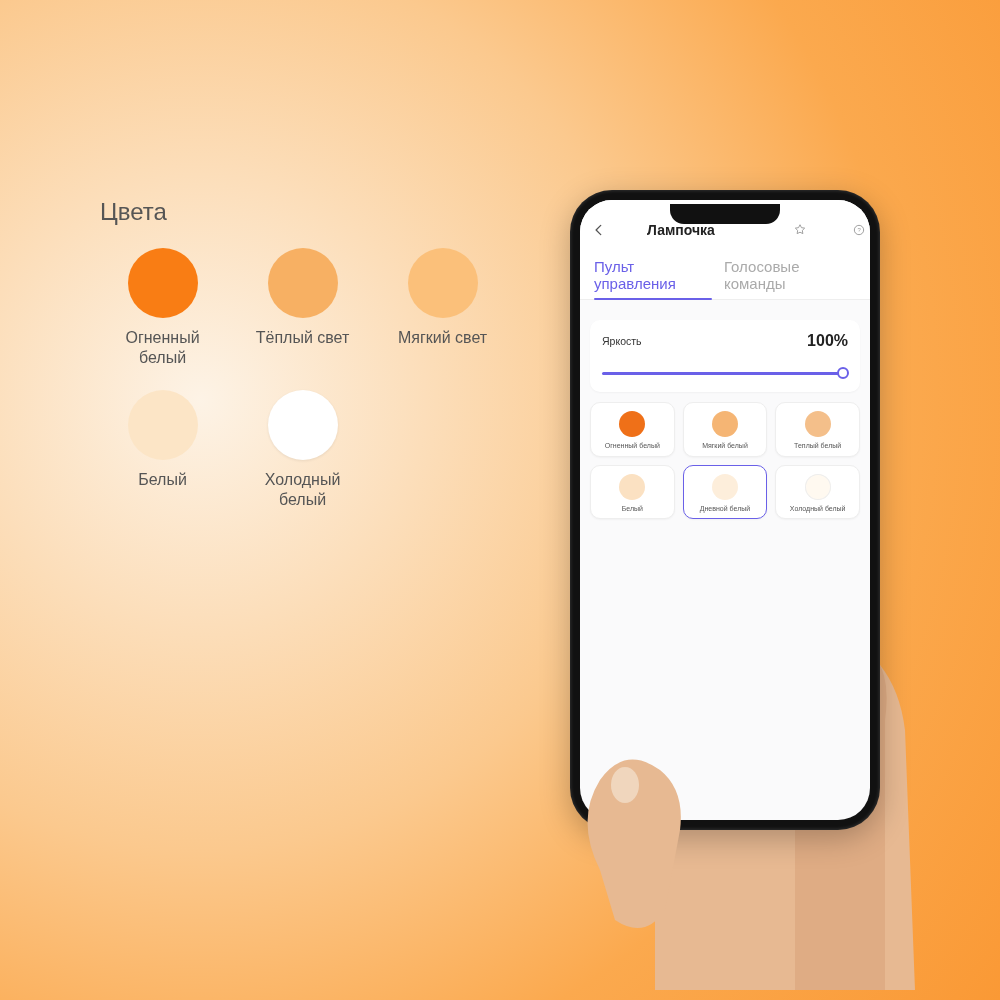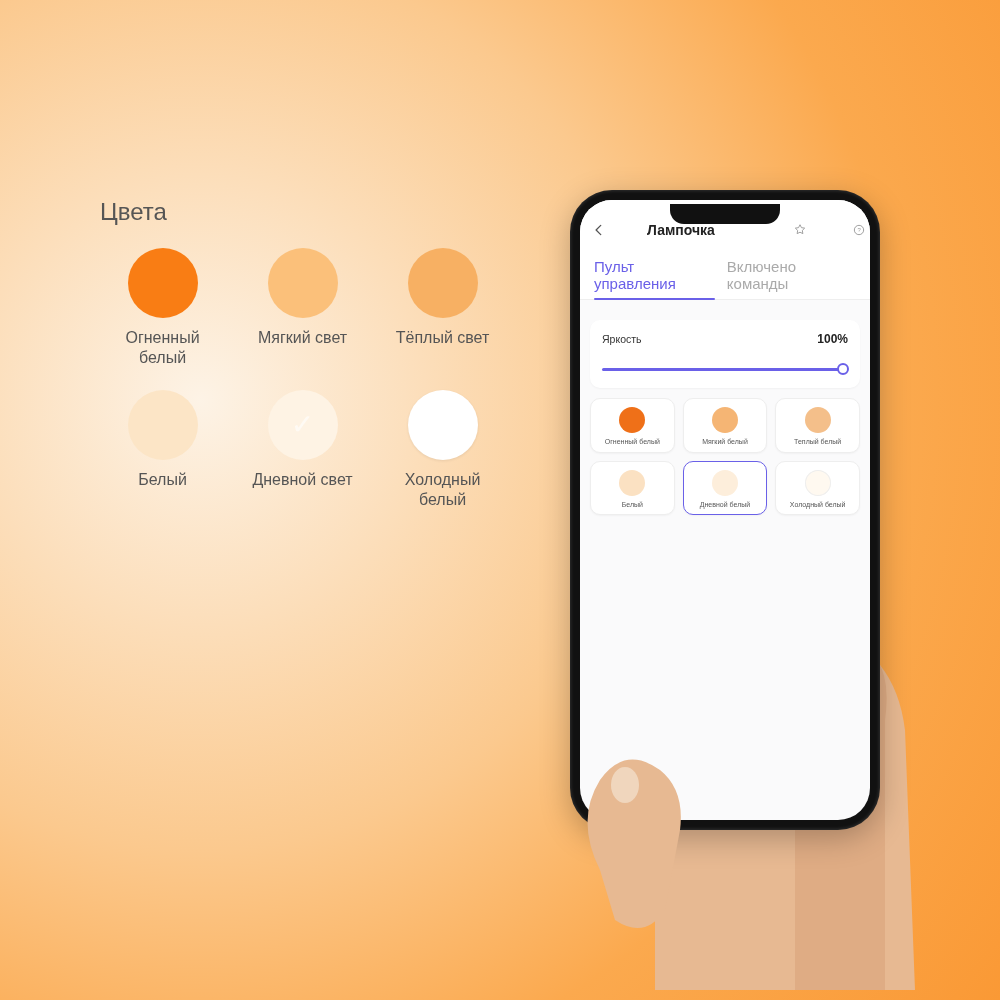--- a/index.html
+++ b/index.html
@@ -33,21 +33,21 @@
 
   .power-zone { padding: 38px 0 10px; text-align: center; }
   .power-btn { width: 64px; height: 64px; border-radius: 50%; background: #fff; margin: 0 auto 12px; display: flex; align-items: center; justify-content: center; box-shadow: 0 1px 2px rgba(0,0,0,.06), inset 0 0 0 1px #eee; }
   .power-svg { width: 26px; height: 26px; }
   .power-state { font-size: 9px; color: #bbb; letter-spacing: .3px; }
 
   .panel { margin: 20px 10px 0; }
   .card { background: #fff; border-radius: 10px; padding: 12px; box-shadow: 0 1px 2px rgba(0,0,0,.04); }
   .bright-row { display: flex; justify-content: space-between; align-items: center; margin-bottom: 16px; }
   .bright-label { font-size: 10.5px; color: #333; }
-  .bright-val { font-size: 12px; font-weight: 600; color: #222; }
+  .bright-val { font-size: 16px; font-weight: 600; color: #222; }
   .slider { height: 14px; position: relative; }
   .slider-track { position: absolute; left: 0; right: 0; top: 50%; height: 3px; margin-top: -1.5px; border-radius: 2px; background: linear-gradient(to right, #6a60e8 0%, #6a60e8 100%); }
   .slider-thumb { position: absolute; right: -1px; top: 50%; width: 12px; height: 12px; margin-top: -6px; border-radius: 50%; background: #fff; border: 2.5px solid #6a60e8; }
 
   .color-grid { display: grid; grid-template-columns: repeat(3, 1fr); gap: 8px; margin-top: 10px; }
   .color-cell { background: #fff; border: 1px solid #eee; border-radius: 10px; padding: 8px 4px 6px; text-align: center; box-shadow: 0 1px 2px rgba(0,0,0,.04); }
   .color-cell.sel { border: 1.5px solid #6a60e8; }
   .cell-sw { width: 26px; height: 26px; border-radius: 50%; margin: 0 auto 5px; }
   .cell-lbl { font-size: 7px; color: #555; line-height: 1.1; }
 
@@ -65,34 +65,30 @@
 
 <div class="palette">
   <div class="palette-title">Цвета</div>
   <div class="palette-grid">
     <div class="palette-item">
       <div class="palette-swatch" style="background:#f97d14"></div>
       <div class="palette-label">Огненный
 белый</div>
     </div>
     <div class="palette-item">
+      <div class="palette-swatch" style="background:#f7b063"></div>
+      <div class="palette-label">Тёплый свет</div>
+    </div>
+    <div class="palette-item">
       <div class="palette-swatch" style="background:#fbc07a"></div>
       <div class="palette-label">Мягкий свет</div>
     </div>
     <div class="palette-item">
-      <div class="palette-swatch" style="background:#f7b063"></div>
-      <div class="palette-label">Тёплый свет</div>
-    </div>
-    <div class="palette-item">
       <div class="palette-swatch" style="background:#fce5c6"></div>
       <div class="palette-label">Белый</div>
-    </div>
-    <div class="palette-item">
-      <div class="palette-swatch swatch-check" style="background:#fef3e4"></div>
-      <div class="palette-label">Дневной свет</div>
     </div>
     <div class="palette-item">
       <div class="palette-swatch" style="background:#ffffff;box-shadow:0 1px 3px rgba(0,0,0,.08)"></div>
       <div class="palette-label">Холодный
 белый</div>
     </div>
   </div>
 </div>
 
 <svg class="hand" viewBox="0 0 420 520">
@@ -126,21 +122,21 @@
         <span class="hdr-ico">
           <svg viewBox="0 0 24 24" width="14" height="14">
               <circle cx="12" cy="12" r="3.2" stroke="#999" stroke-width="1.6" fill="none"></circle>
               <path d="M12 3v3M12 18v3M3 12h3M18 12h3M5.6 5.6l2.1 2.1M16.3 16.3l2.1 2.1M18.4 5.6l-2.1 2.1M7.7 16.3l-2.1 2.1" stroke="#999" stroke-width="1.6" stroke-linecap="round"></path>
             </svg>
         </span>
       </div>
 
       <div class="tabs">
         <div class="tab active">Пульт управления</div>
-        <div class="tab">Включено команды</div>
+        <div class="tab">Голосовые команды</div>
       </div>
 
 
       <div class="panel">
         <div class="card">
           <div class="bright-row">
             <span class="bright-label">Яркость</span>
             <span class="bright-val">100%</span>
           </div>
           <div class="slider">

